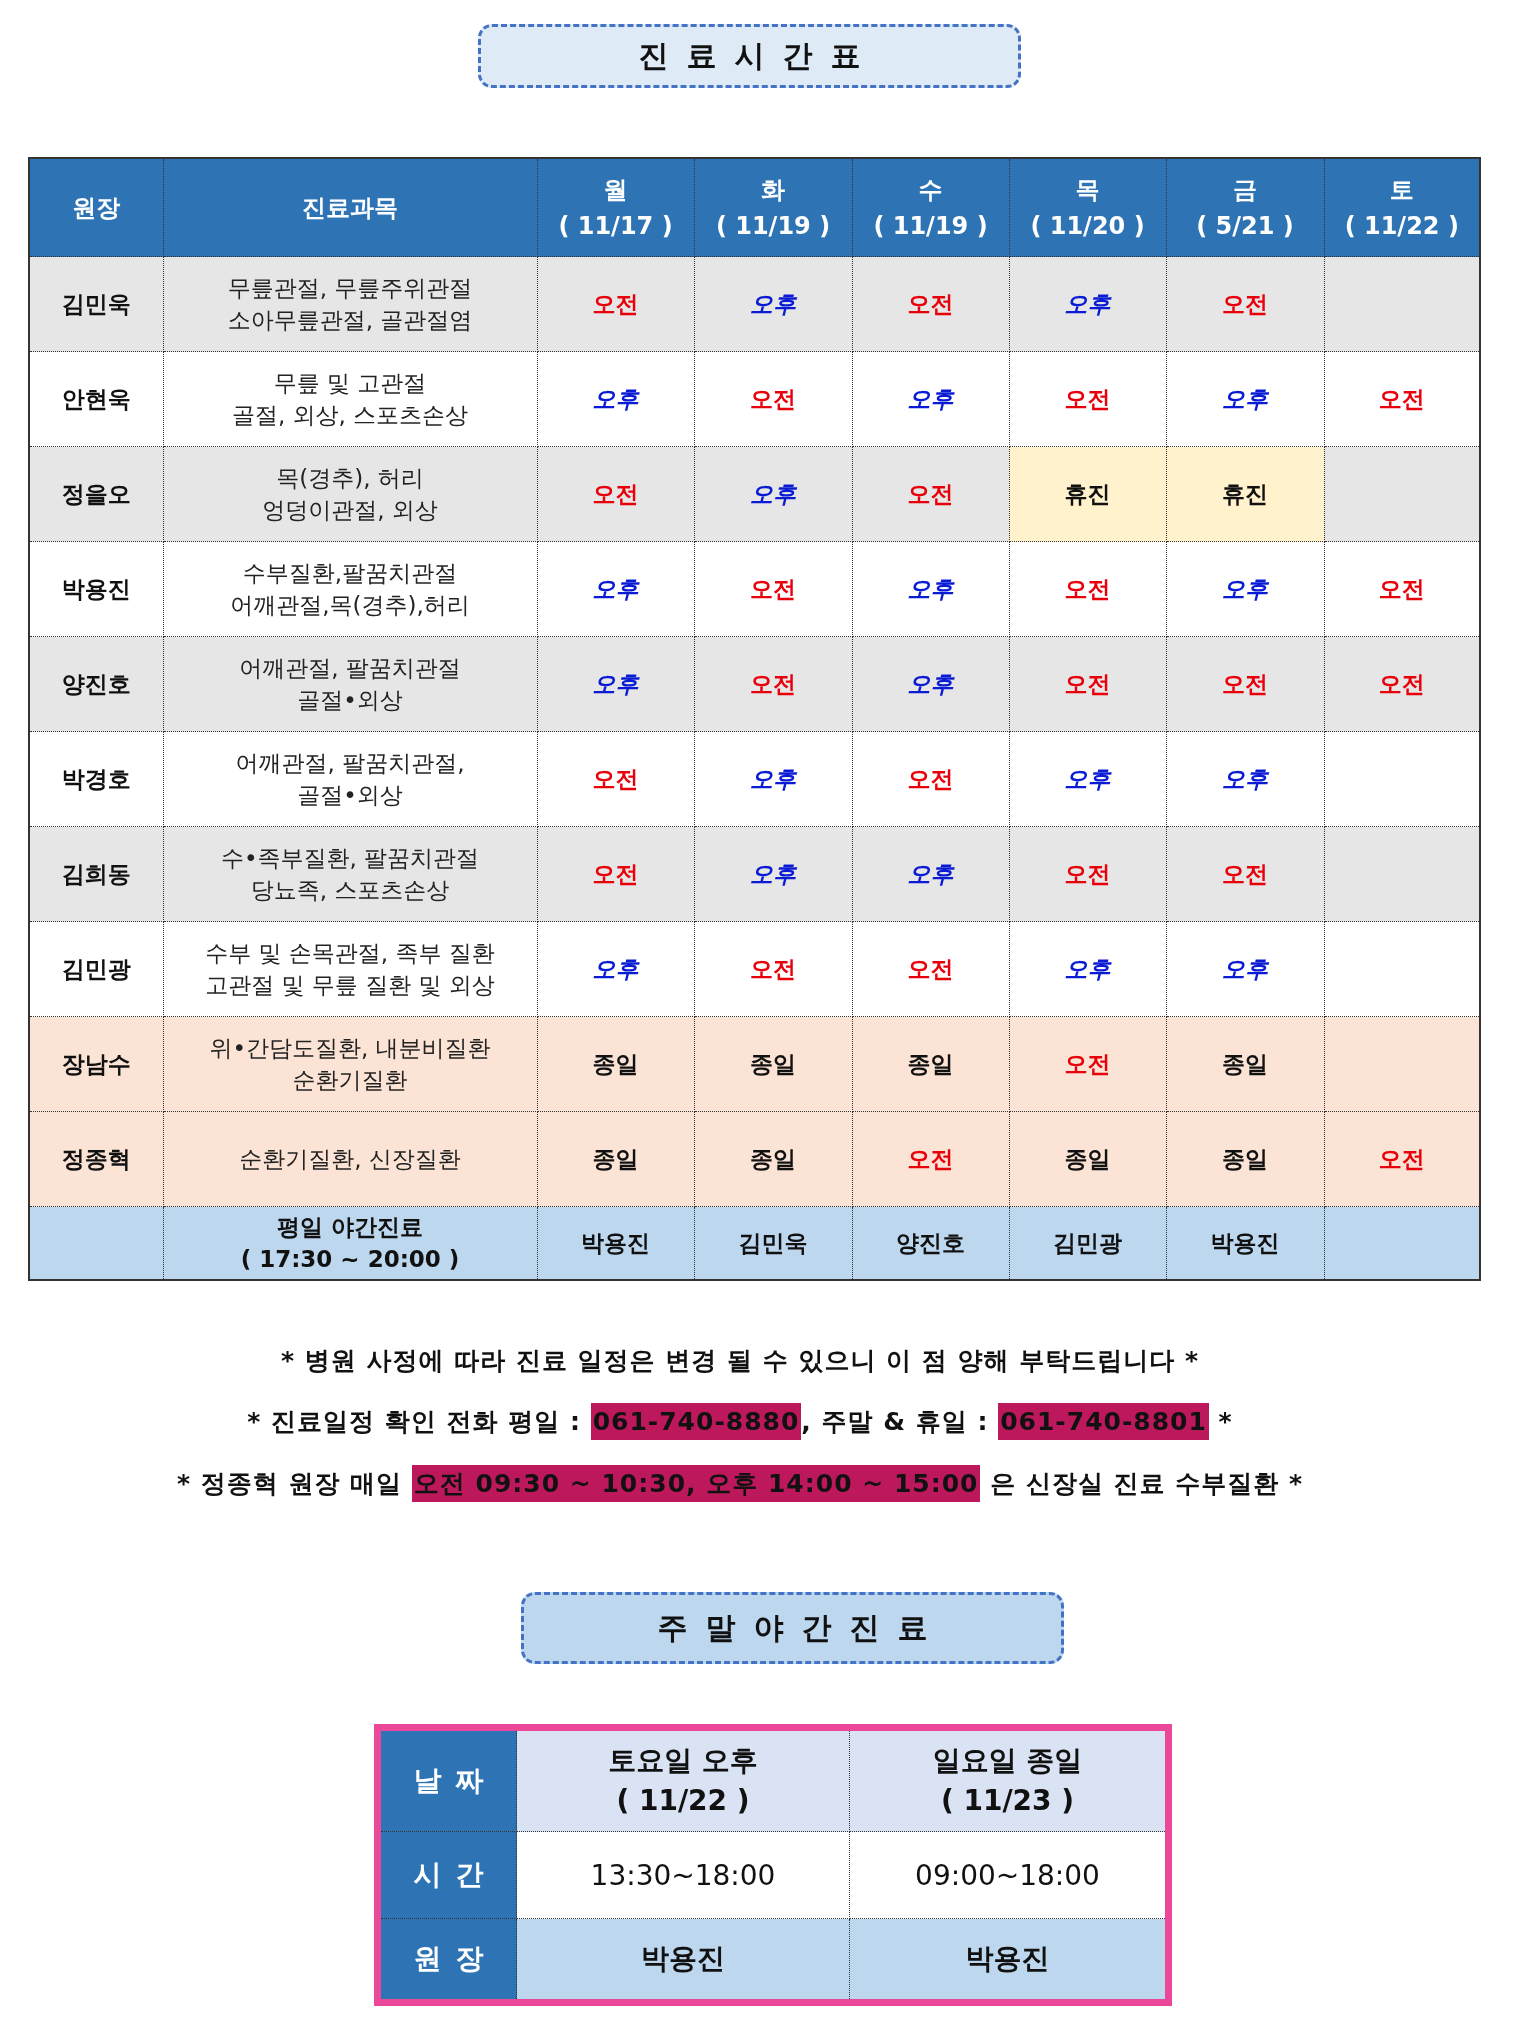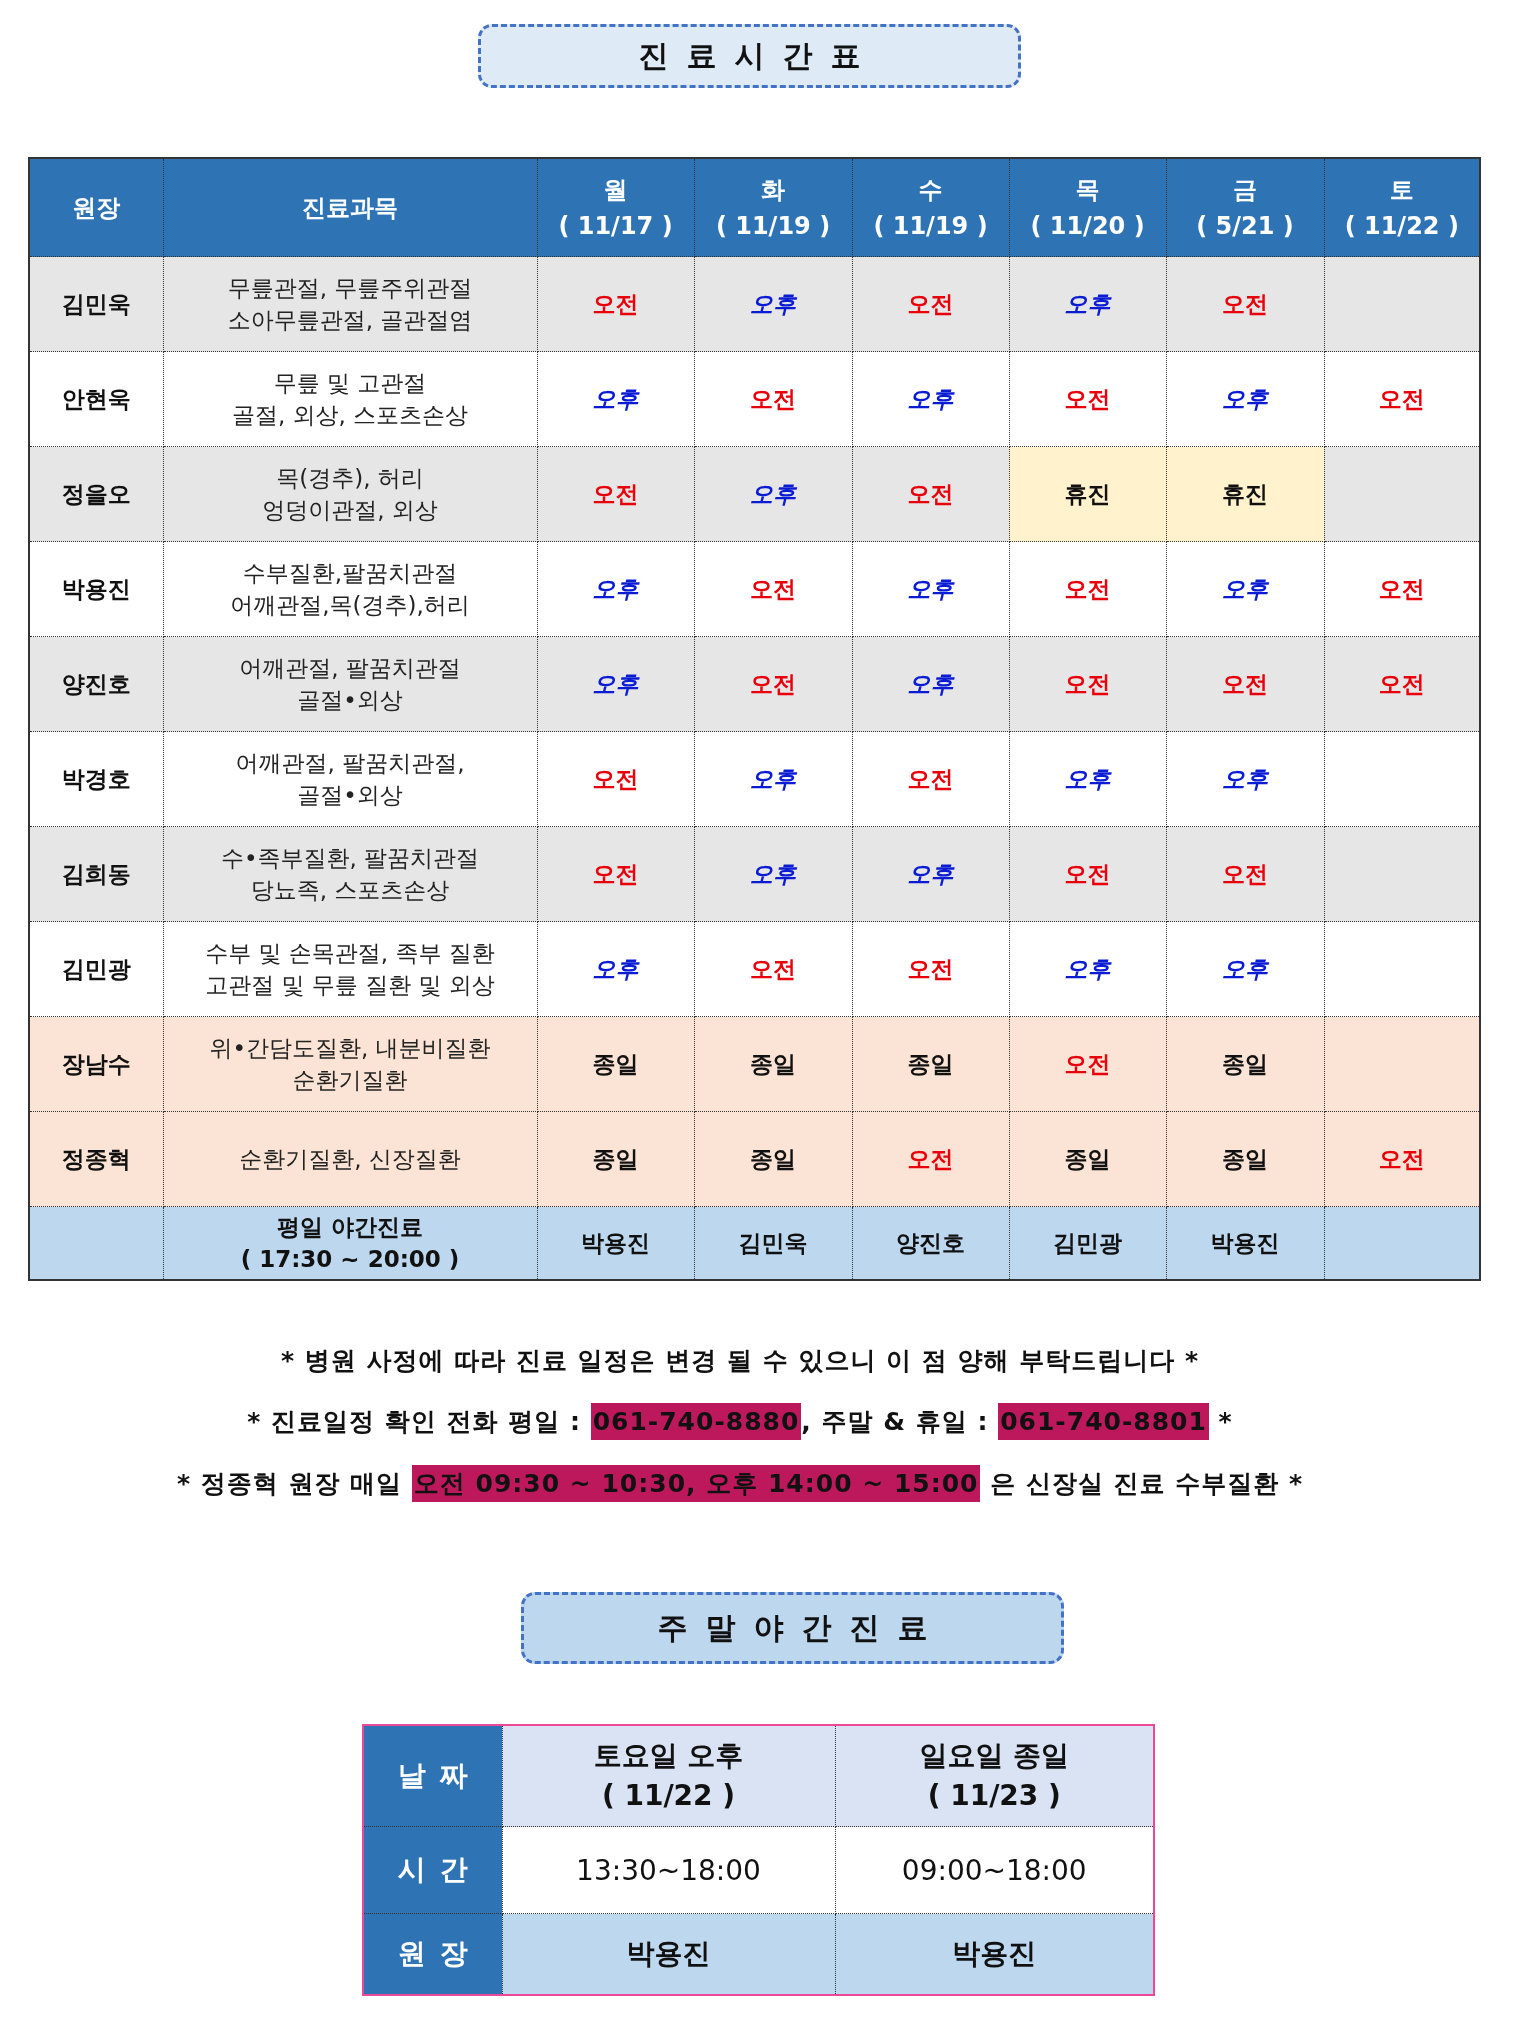--- a/index.html
+++ b/index.html
@@ -30,22 +30,22 @@
   tr.gray td { background:#E7E6E6; }
   tr.white td { background:#FFFFFF; }
   tr.peach td { background:#FBE4D5; }
   tr.night td { background:#BDD7EE; height:72px; }
   .night-label { font-weight:bold; font-size:24px; line-height:32px; }
   .night-doc { font-size:24px; font-weight:bold; }
   .note { position:absolute; left:0; width:1480px; text-align:center;
           font-size:25px; font-weight:bold; letter-spacing:1px; }
   .hl { background:#be185d; padding:4px 2px; }
 
-  table.weekend { position:absolute; left:362px; top:1724px; border-collapse:collapse;
-                  border:2px solid #ec4899; table-layout:fixed; width:791px;padding-left:12px; }
+  table.weekend { position:absolute; left:374px; top:1724px; border-collapse:collapse;
+                  border:7px solid #ec4899; table-layout:fixed; width:791px;padding-left:12px; }
   table.weekend td { border:1px dotted #333; text-align:center; vertical-align:middle; }
   table.weekend td.wk-h { background:#2E74B5; color:#fff; font-weight:bold;
                           font-size:28px; letter-spacing:14px; width:139px; }
   table.weekend td.wk-h span { margin-right:-14px; }
   tr.wk-date td.wk-c { background:#DAE3F3; font-weight:bold; font-size:28px; line-height:40px; }
   tr.wk-date td { height:98px; }
   tr.wk-time td.wk-c { background:#FFFFFF; font-size:28px; }
   tr.wk-time td { height:84px; }
   tr.wk-doc td.wk-c { background:#BDD7EE; font-weight:bold; font-size:28px; }
   tr.wk-doc td { height:78px; }

